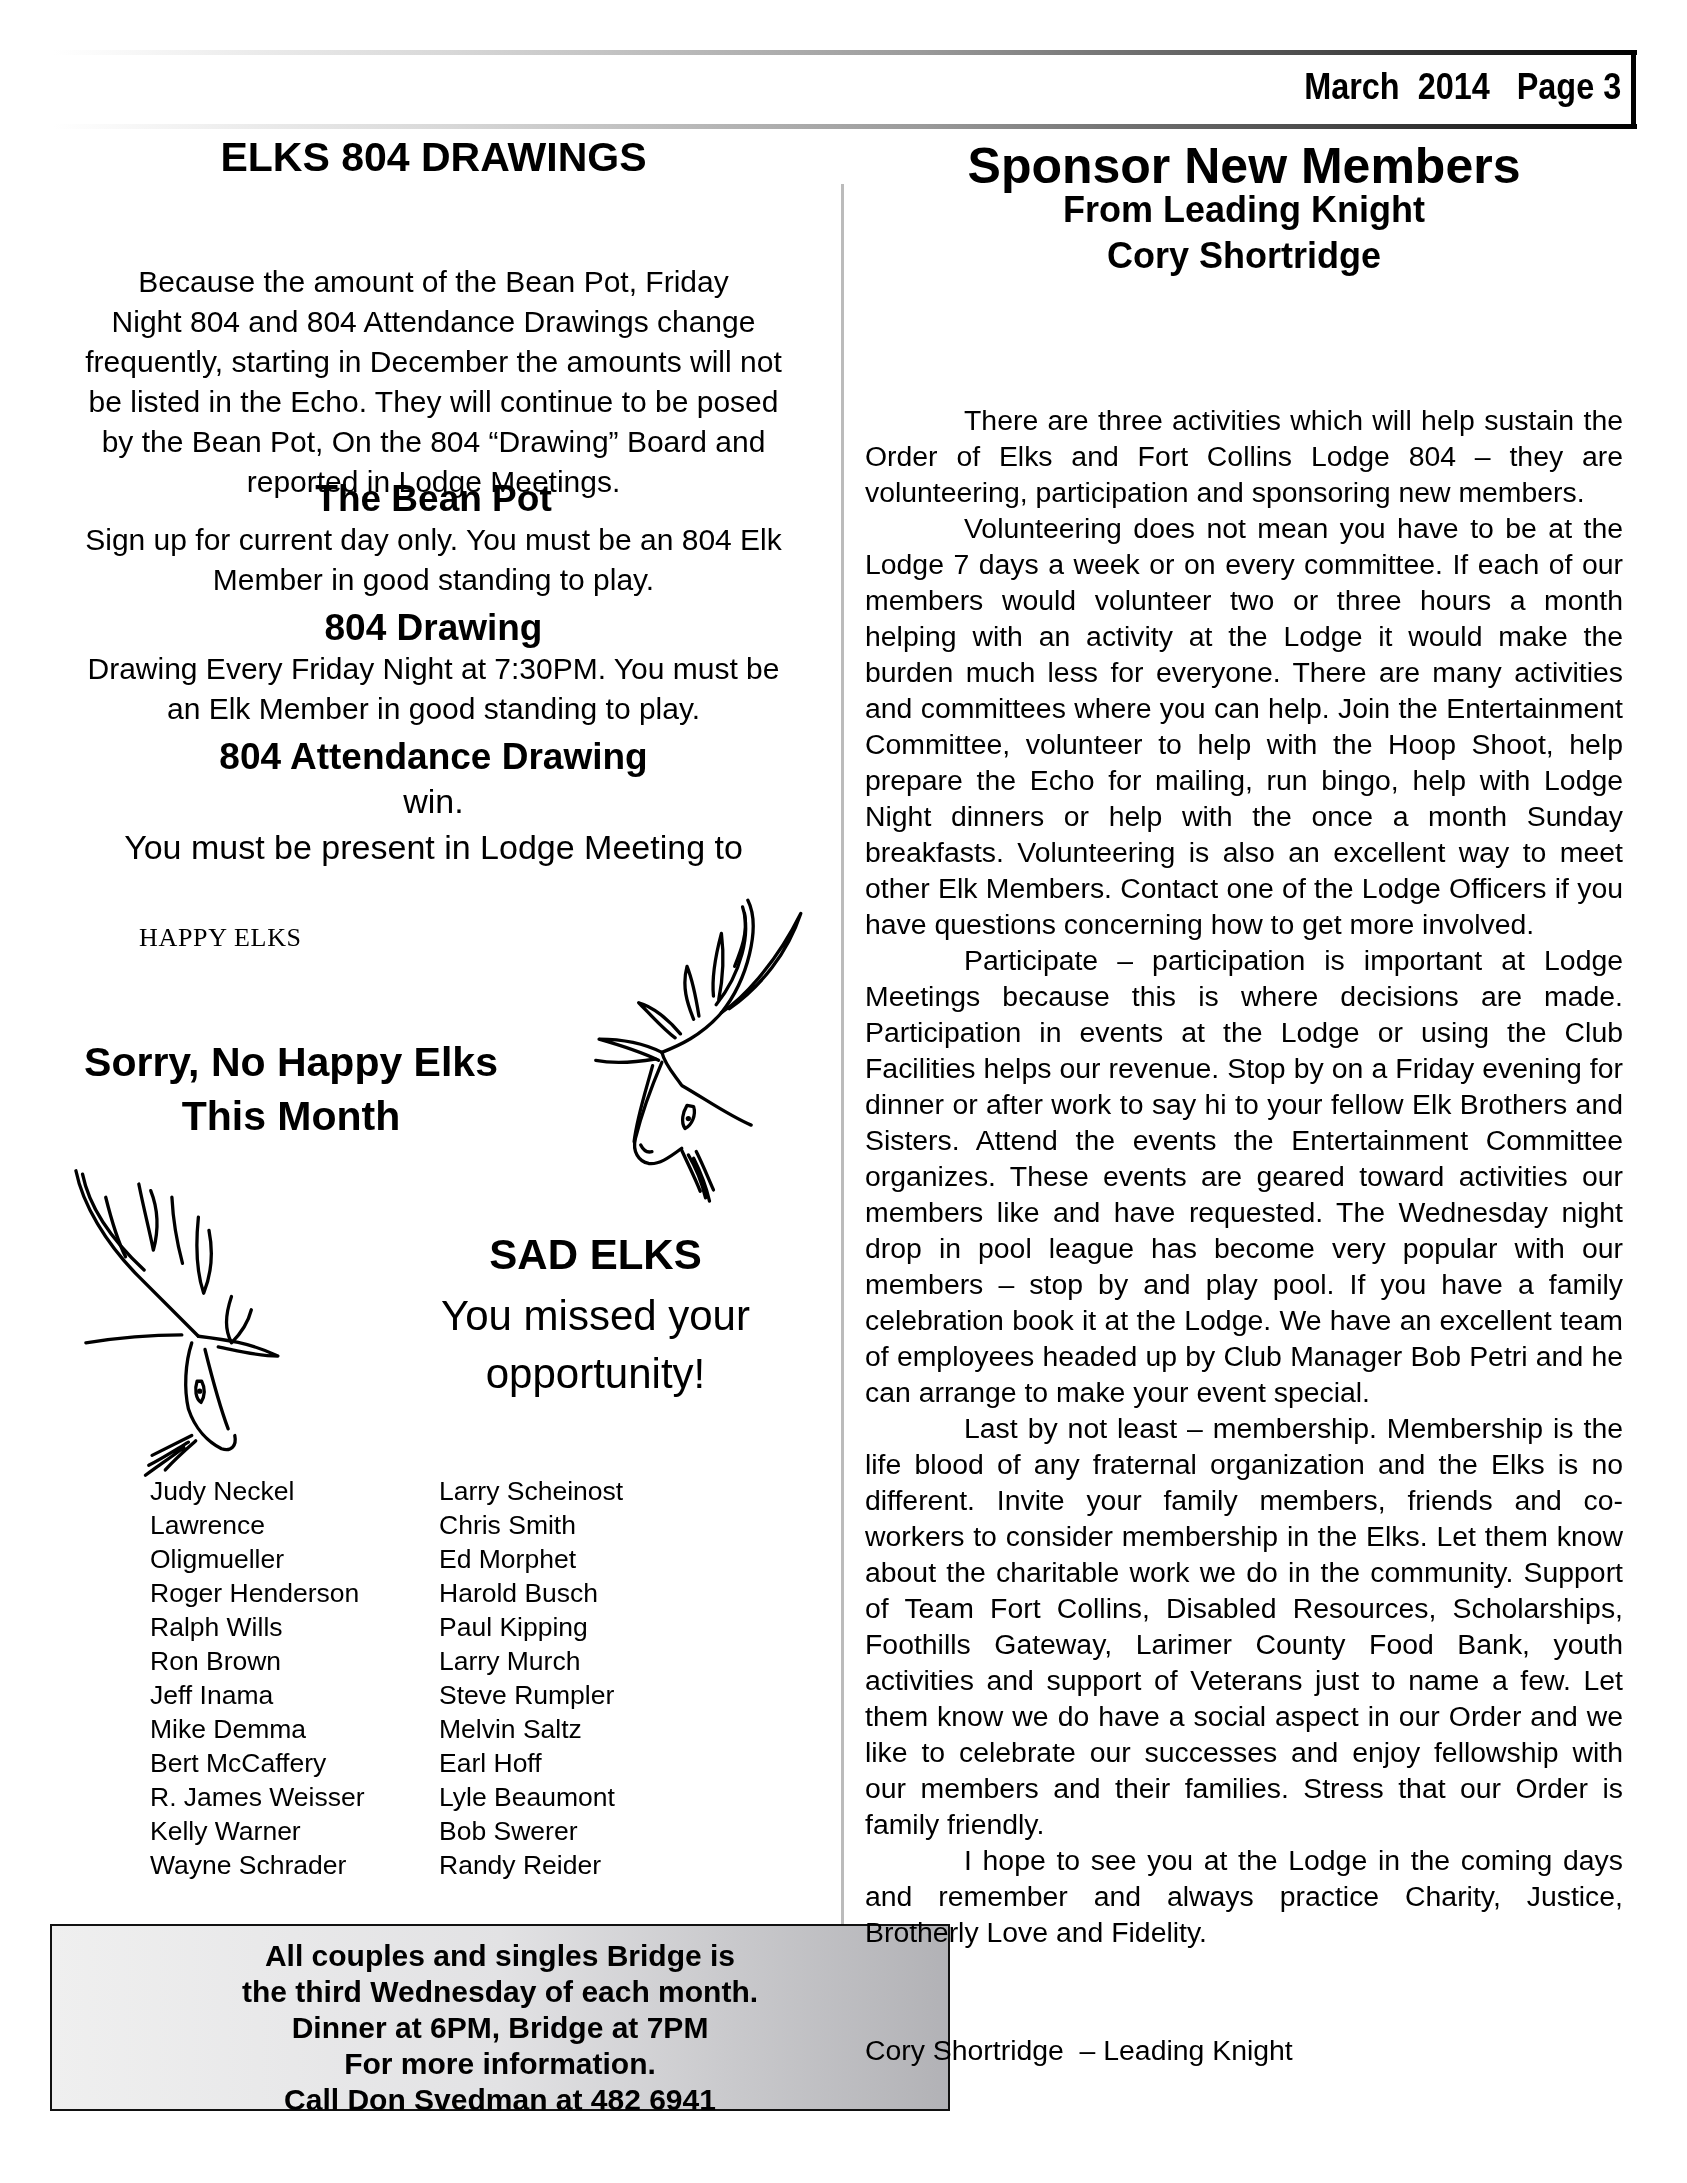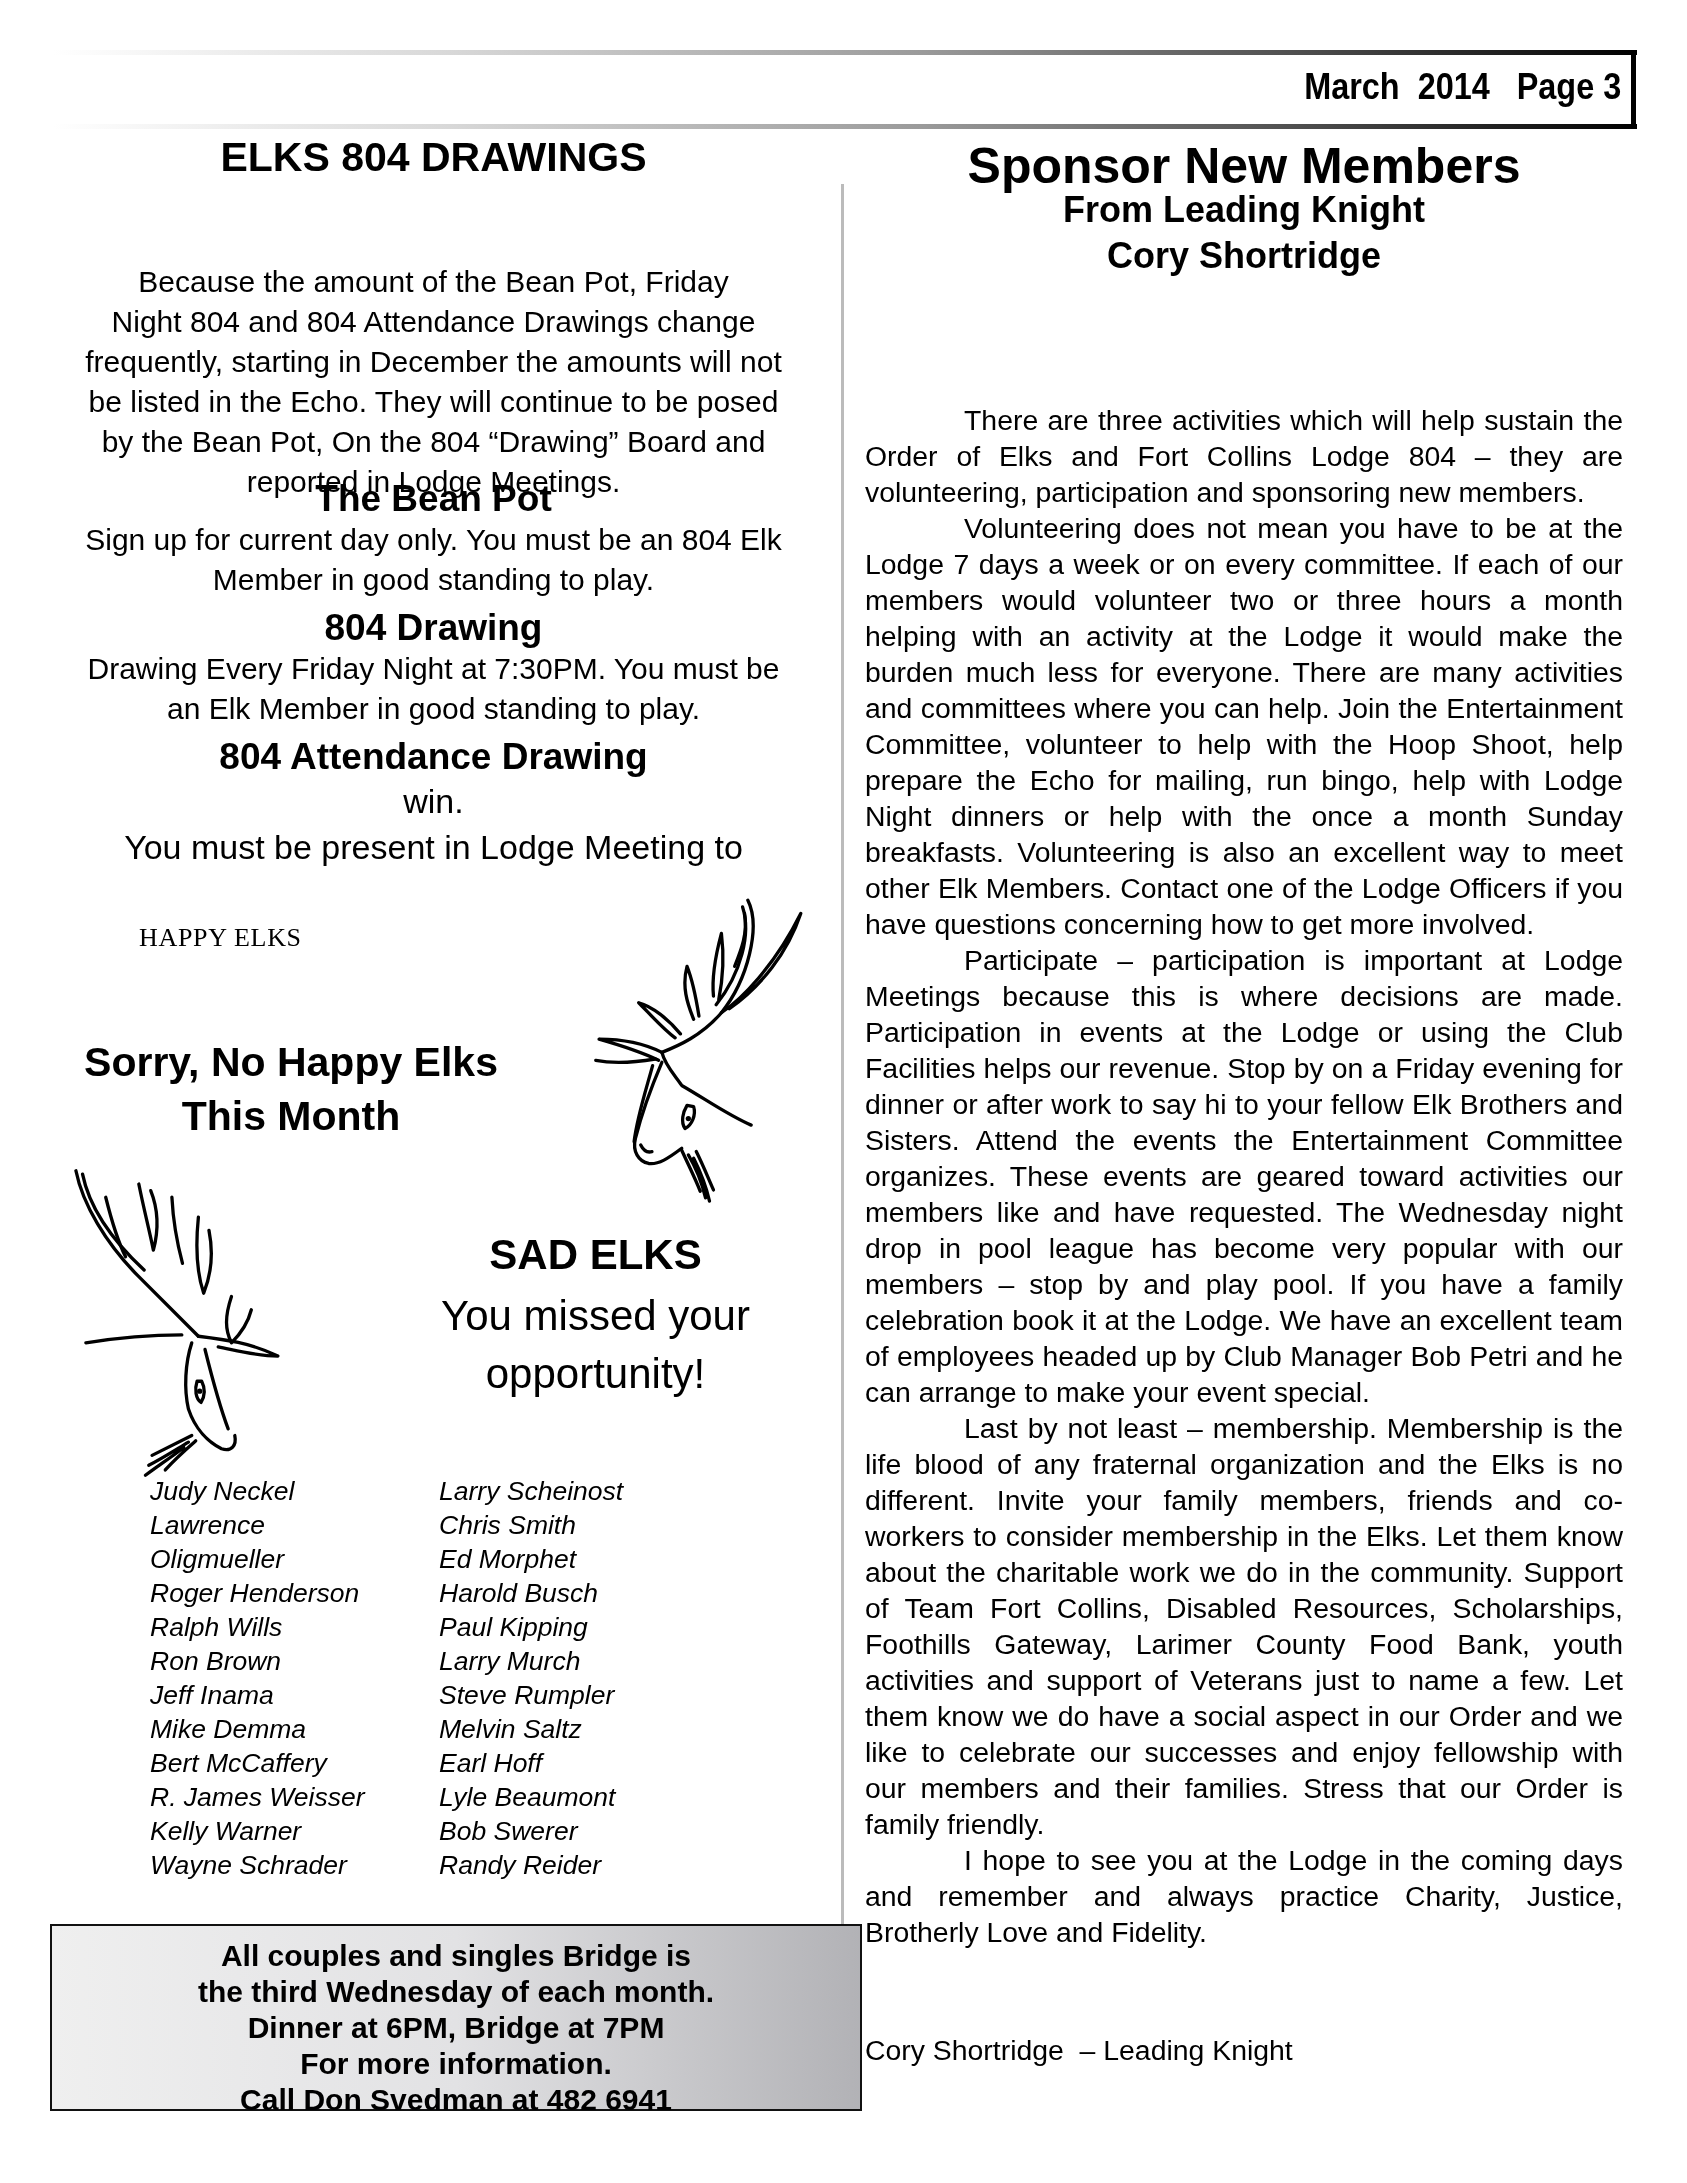--- a/index.html
+++ b/index.html
@@ -23,22 +23,22 @@
   .p-lg { font-size: 34px; line-height: 46px; }
   .happy { position: absolute; left: 139px; top: 923px; font-family: "Liberation Serif", serif;
          font-size: 26px; letter-spacing: 0.7px; }
   .sorry { position: absolute; left: 46px; top: 1035px; width: 490px; text-align: center;
          font-weight: bold; font-size: 41px; line-height: 54px; }
   .sad-h { position: absolute; left: 417px; top: 1231px; width: 357px; text-align: center;
          font-weight: 900; font-size: 42px; line-height: 48px; }
   .sad-p { position: absolute; left: 397px; top: 1287px; width: 397px; text-align: center;
          font-size: 42px; line-height: 58px; }
   .names { position: absolute; top: 1474px; font-size: 26.5px; line-height: 34px; }
-  .names div { white-space: nowrap; font-style: italic; }
-  .bridge { position: absolute; left: 50px; top: 1924px; width: 812px; height: 187px;
+  .names div { white-space: nowrap; }
+  .bridge { position: absolute; left: 50px; top: 1924px; width: 900px; height: 187px;
          border: 2.6px solid #111; box-sizing: border-box;
          background: linear-gradient(to right, #efefef 0%, #e2e2e4 50%, #b2b2b6 100%);
          text-align: center; font-weight: bold; font-size: 30px; line-height: 36px; padding-top: 12px; }
   
   .rcol { position: absolute; left: 865px; width: 758px; }
   .r-title { text-align: center; font-weight: bold; font-size: 50px; line-height: 64px; margin-left: 0; }
   .r-sub { text-align: center; font-weight: bold; font-size: 36px; line-height: 46px; }
   .r-body { font-size: 28.4px; line-height: 36px; text-align: justify; }
   .r-body p { margin: 0; text-indent: 99px; }
   .r-body p.first { text-indent: 99px; }

